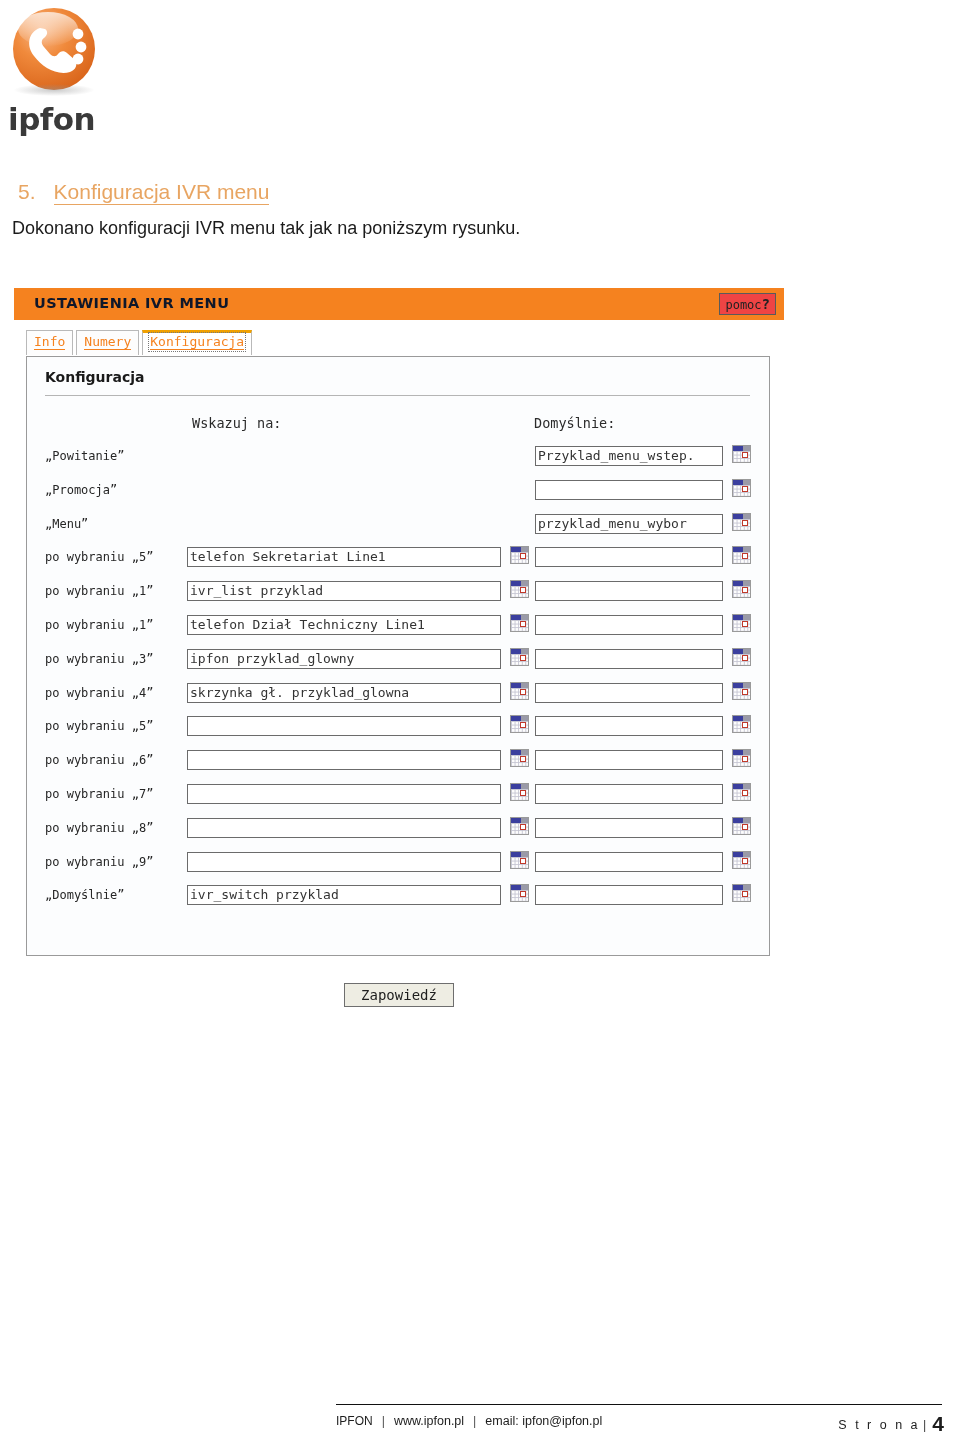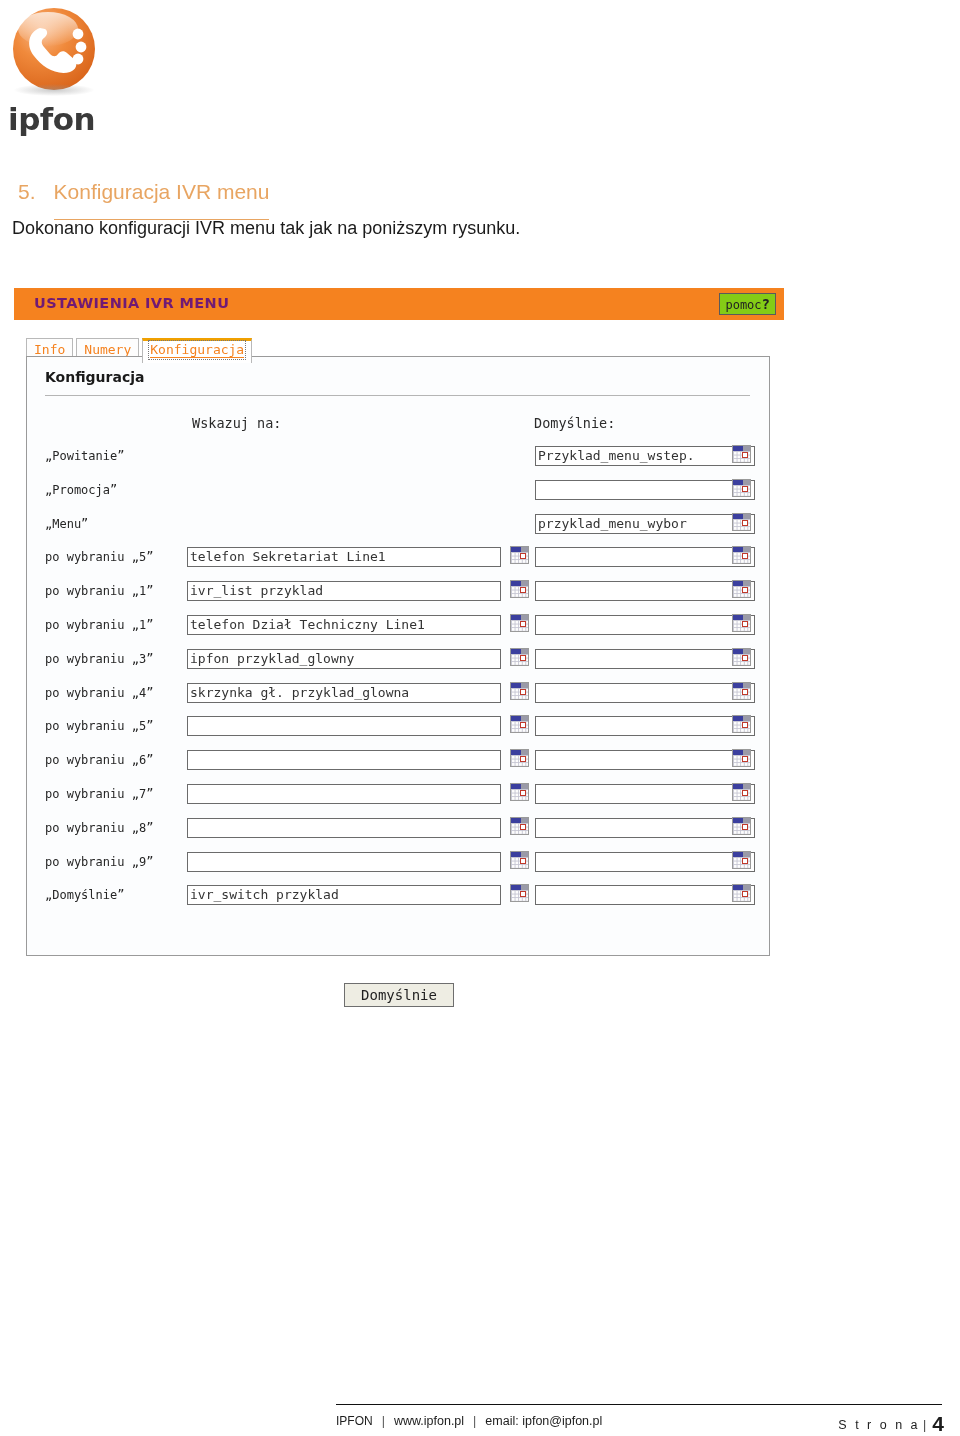--- a/index.html
+++ b/index.html
@@ -54,21 +54,21 @@
   
   #section-heading {
     position: absolute;
     left: 18px;
     top: 180px;
     font-size: 21px;
     color: #e8a562;
     font-family: "Liberation Sans", sans-serif;
   }
   #section-heading .num { margin-right: 18px; }
-  #section-heading .ttl { border-bottom: 1px solid #e8a562; padding-bottom: 16px;}
+  #section-heading .ttl { border-bottom: 1px solid #e8a562; padding-bottom: 1px;}
   #section-paragraph {
     position: absolute;
     left: 12px;
     top: 218px;
     font-size: 18px;
     color: #1b1b1b;
   }
 
   
   #app-shot {
@@ -85,33 +85,33 @@
     position: absolute;
     left: 0; top: 0;
     width: 770px;
     height: 32px;
     background: #f5821f;
   }
   #app-title {
     position: absolute;
     left: 20px;
     top: 7px;
-    color: #701a75;
+    color: #0f172a;
     font-size: 14.5px;
     font-weight: bold;
     letter-spacing: 0.4px;
     font-family: "DejaVu Sans", sans-serif;
   }
   #help-button {
     position: absolute;
     right: 8px;
     top: 5px;
     height: 19px;
     padding: 1px 5px 0 5px;
-    background: #84cc16;
+    background: #ef4444;
     border: 1px solid #5a5a5a;
     color: #222;
     font-size: 12px;
     line-height: 18px;
     font-family: "DejaVu Sans Mono", monospace;
     white-space: nowrap;
   }
   #help-button .qm { font-weight: bold; font-size: 14px; }
 
   
@@ -127,21 +127,20 @@
     height: 25px;
     margin-right: 3px;
     padding: 3px 7px 0 7px;
     background: #fdfdfd;
     border: 1px solid #b9b9b9;
     border-bottom: none;
     font-size: 13px;
     color: #f5821f;
     font-family: "DejaVu Sans Mono", monospace;
     box-sizing: border-box;
-    margin-top: 8px;
   }
   .tab .tablabel { border-bottom: 1px solid #f5821f; }
   .tab.active {
     border-top: 3px solid #f0a000;
     background: #ffffff;
     position: relative;
     z-index: 3;
     padding-top: 1px;
   }
   .tab.active .tablabel {
@@ -220,21 +219,21 @@
     box-sizing: border-box;
     font-size: 13px;
     color: #333333;
     line-height: 18px;
     padding: 0 2px;
     overflow: hidden;
     white-space: nowrap;
     font-family: "DejaVu Sans Mono", monospace;
   }
   .field.target { left: 160px; top: 3px; width: 314px; }
-  .field.prompt { left: 508px; top: 3px; width: 220px; }
+  .field.prompt { left: 508px; top: 3px; width: 188px; }
 
   .picker-icon {
     position: absolute;
     top: 2px;
     width: 19px;
     height: 18px;
     box-sizing: border-box;
     background: #ffffff;
     border: 1px solid #9a9a9a;
     cursor: pointer;
@@ -569,21 +568,21 @@
           <div class="picker-icon prompt-pick">
             <div class="pi-bar"></div>
             <div class="pi-grid"></div>
             <div class="pi-mark"></div>
           </div>
         </div>
       </div>
   </div>
 
   <div id="submit-row">
-    <div id="submit-button">Domyślnie</div>
+    <div id="submit-button">Zapowiedź</div>
   </div>
 </div>
 
 <div id="footer-rule"></div>
 <div id="footer">
   <div id="footer-left">
     <span class="brand">IPFON</span><span class="sep">|</span><span>www.ipfon.pl</span><span class="sep">|</span><span>email: ipfon@ipfon.pl</span>
   </div>
   <div id="footer-right">
     <span class="strona">S t r o n a</span><span class="pbar">|</span><span class="pnum">4</span>

